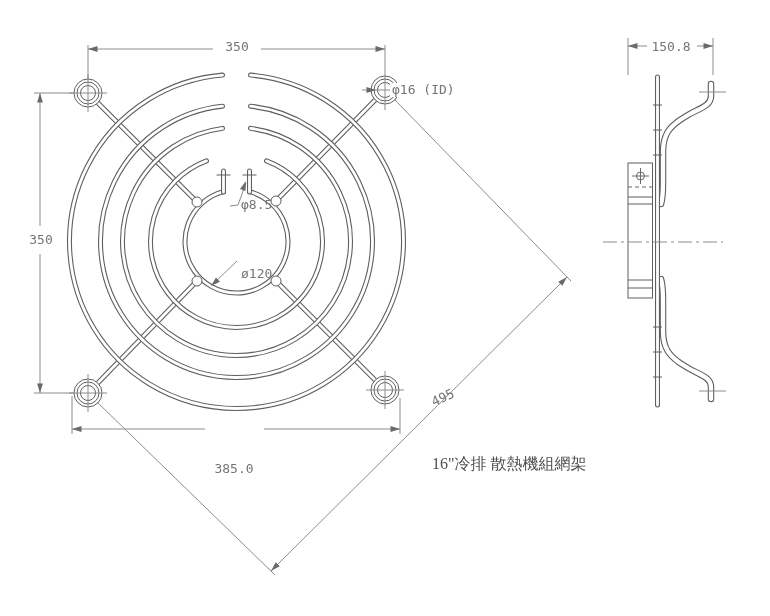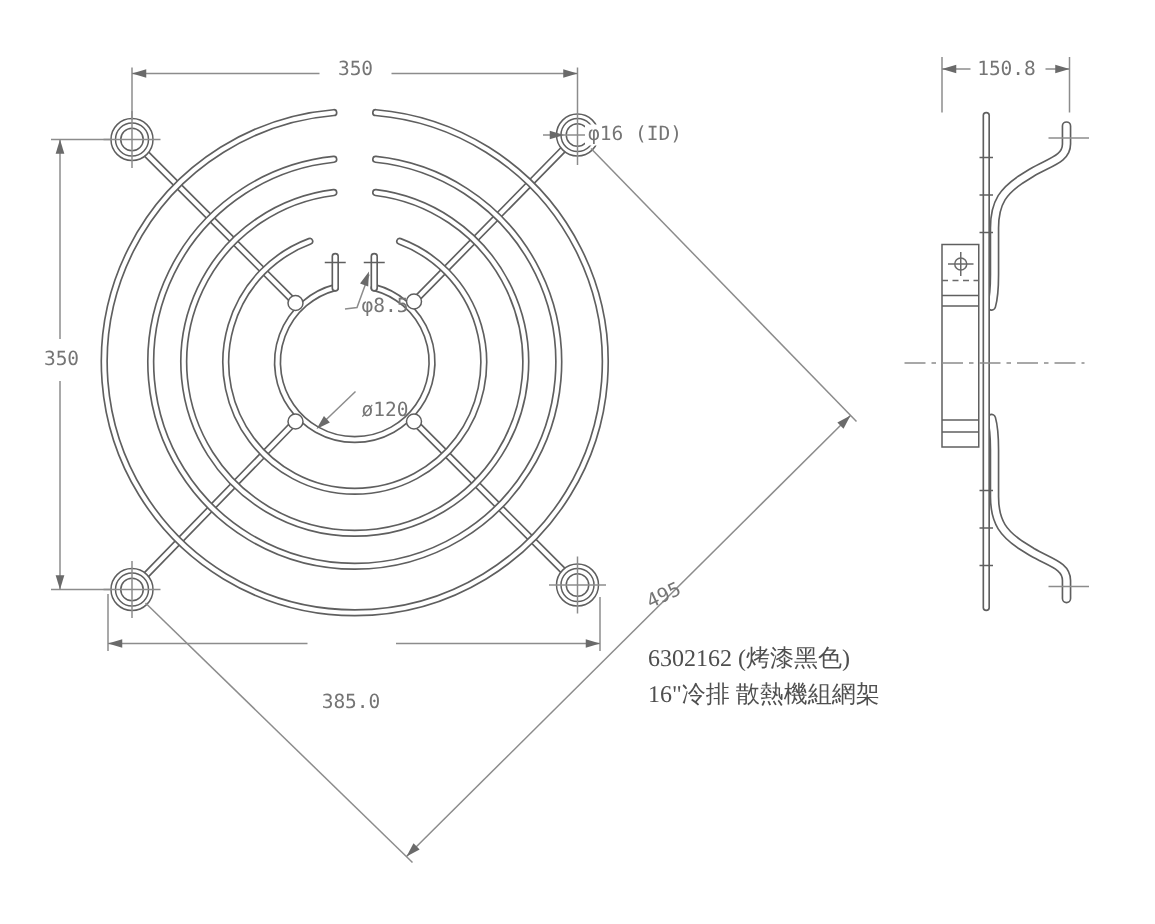--- a/index.html
+++ b/index.html
@@ -128,15 +128,14 @@
 
   <div class="dimtext ctr" style="left:237px;top:40px;">350</div>
   <div class="dimtext ctr" style="left:41px;top:233px;">350</div>
   <div class="dimtext ctr" style="left:234px;top:421px;margin-top:41px;">385.0</div>
   <div class="dimtext rot" style="left:443px;top:398px;background:transparent;">495</div>
   <div class="dimtext" style="left:390px;top:83px;">φ16 (ID)</div>
   <div class="dimtext" style="left:200px;top:198px;background:transparent;margin-left:39px;">φ8.5</div>
   <div class="dimtext" style="left:239px;top:267px;background:transparent;">ø120</div>
   <div class="dimtext ctr" style="left:671px;top:40px;">150.8</div>
 
-  <div class="parttext" style="left:432px;top:430px;">6302162 (烤漆黑色)</div>
   <div class="parttext" style="left:432px;top:454px;">16"冷排 散熱機組網架</div>
 </div>
 
 </body></html>

